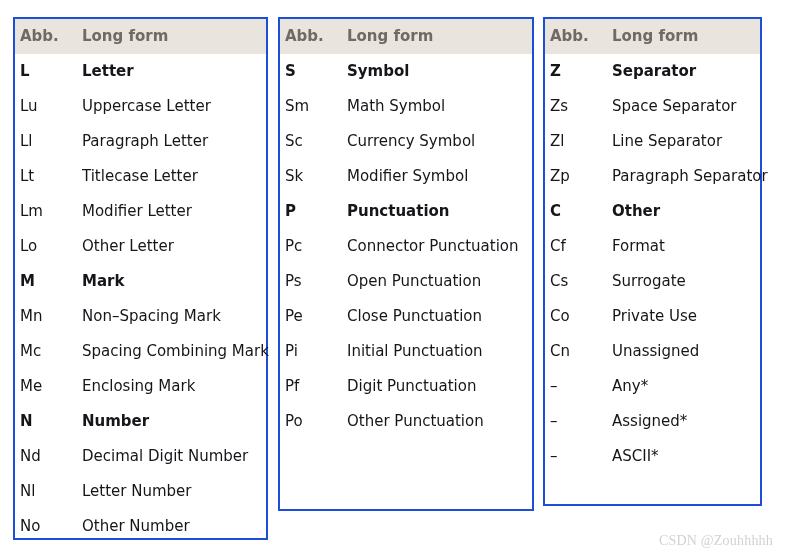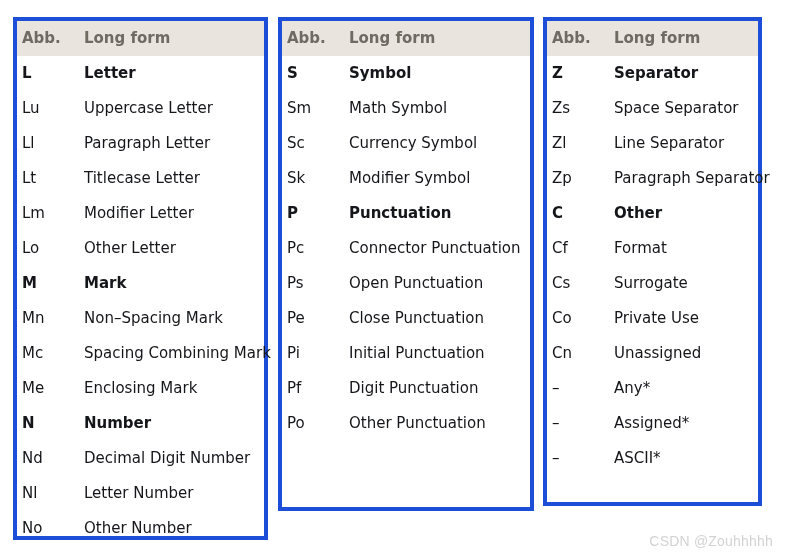--- a/index.html
+++ b/index.html
@@ -19,21 +19,21 @@
   .tables-wrap {
     position: absolute;
     top: 0;
     left: 0;
     width: 791px;
     height: 559px;
   }
 
   .cat-table {
     position: absolute;
-    border: 4px solid #1d4ed8;
+    border: 2px solid #1d4ed8;
     background: #ffffff;
     box-sizing: border-box;
   }
 
   
   .cat-table.t0 { left: 13px;  top: 17px; width: 255px; height: 523px; }
   .cat-table.t1 { left: 278px; top: 17px; width: 256px; height: 494px; }
   .cat-table.t2 { left: 543px; top: 17px; width: 219px; height: 489px; }
 
   .thead {
@@ -84,21 +84,21 @@
   }
 
   .watermark {
     position: absolute;
     right: 18px;
     bottom: 10px;
     color: #d2d2d2;
     font-size: 14px;
     letter-spacing: 0.2px;
     white-space: nowrap;
-    font-family: Liberation Sans, sans-serif;
+    font-family: Liberation Serif, serif;
   }
 </style>
 </head>
 <body>
 
 <div class="tables-wrap" id="tables-wrap">
     <div class="cat-table t0">
       <div class="thead">
         <span class="cell-abb">Abb.</span>
         <span class="cell-long">Long form</span>

